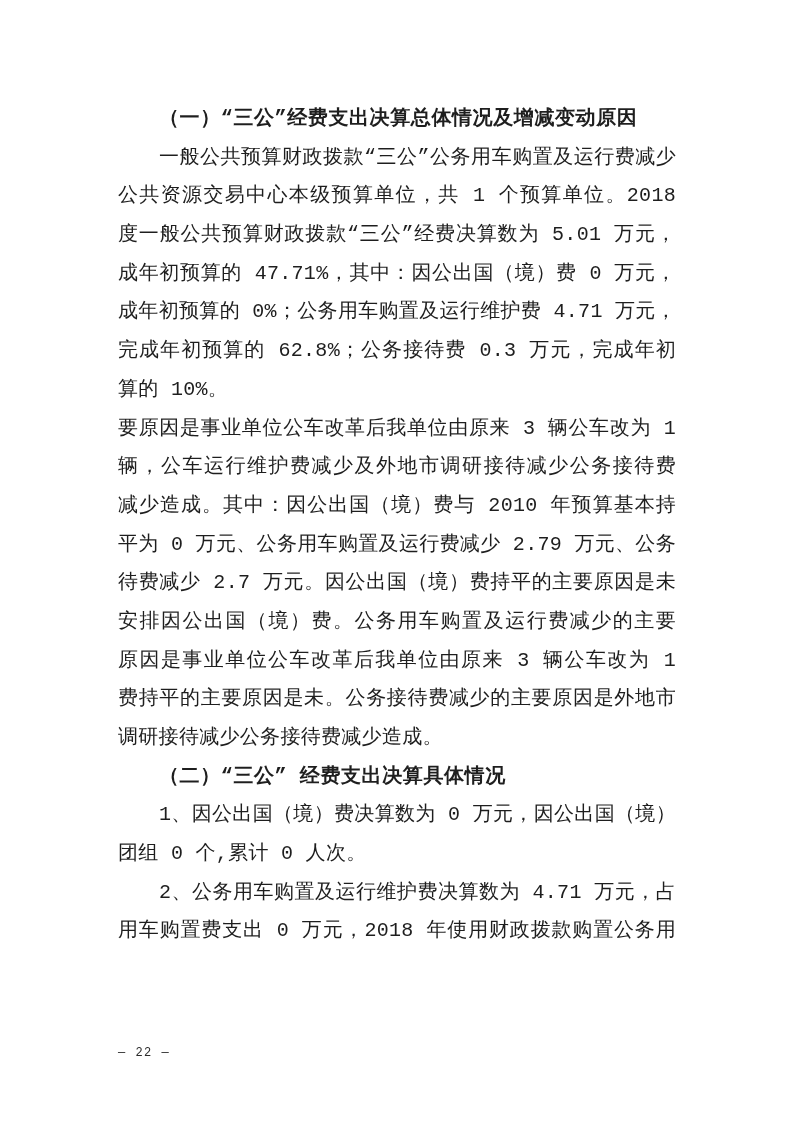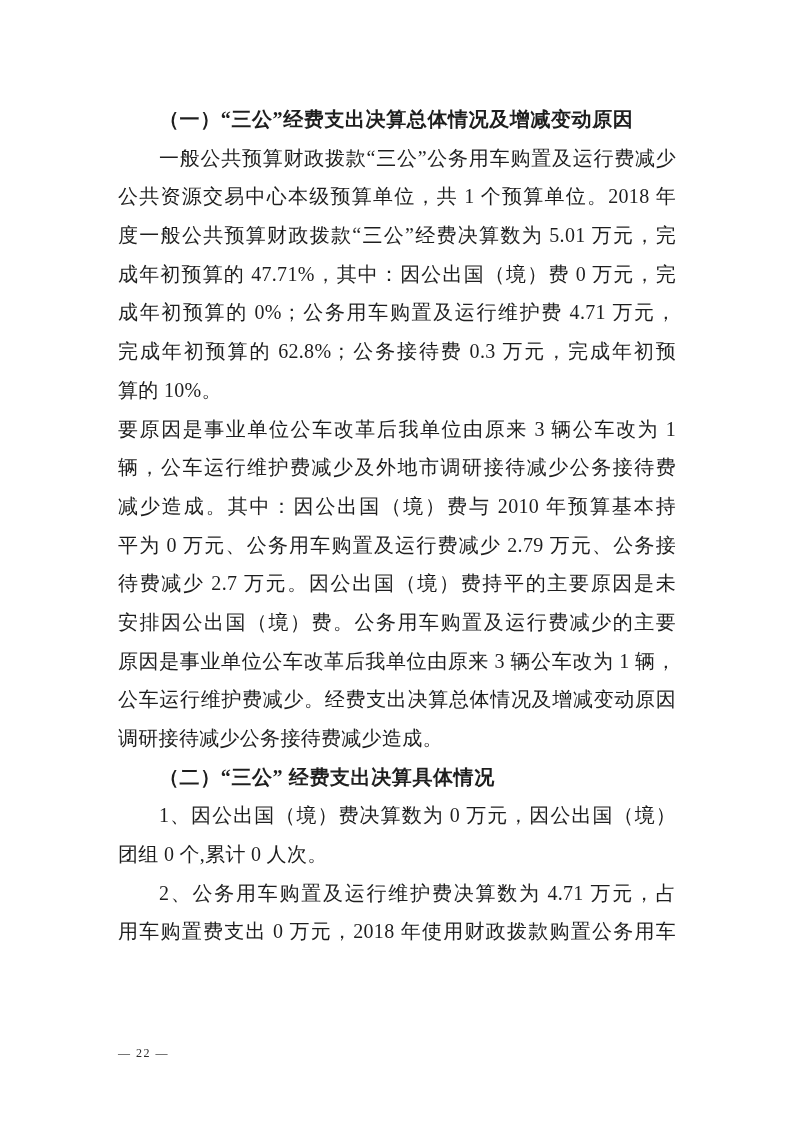--- a/index.html
+++ b/index.html
@@ -6,21 +6,21 @@
     margin: 0;
     padding: 0;
     background: #ffffff;
   }
   .page {
     position: relative;
     width: 739px;
     height: 1122px;
     background: #ffffff;
     overflow: hidden;
-    font-family: Liberation Serif, serif;
+    font-family: Liberation Mono, monospace;
     color: #1e1e1e;
   }
   .text-block {
     position: absolute;
     left: 118px;
     top: 100px;
     width: 558px;
   }
   .line {
     height: 38.7px;
@@ -67,21 +67,21 @@
       <div class="line justify">成年初预算的 0%；公务用车购置及运行维护费 4.71 万元，</div>
       <div class="line justify">完成年初预算的 62.8%；公务接待费 0.3 万元，完成年初预</div>
       <div class="line">算的 10%。</div>
       <div class="line justify">要原因是事业单位公车改革后我单位由原来 3 辆公车改为 1</div>
       <div class="line justify">辆，公车运行维护费减少及外地市调研接待减少公务接待费</div>
       <div class="line justify">减少造成。其中：因公出国（境）费与 2010 年预算基本持</div>
       <div class="line justify">平为 0 万元、公务用车购置及运行费减少 2.79 万元、公务接</div>
       <div class="line justify">待费减少 2.7 万元。因公出国（境）费持平的主要原因是未</div>
       <div class="line justify">安排因公出国（境）费。公务用车购置及运行费减少的主要</div>
       <div class="line justify">原因是事业单位公车改革后我单位由原来 3 辆公车改为 1 辆，</div>
-      <div class="line justify">公车运行维护费减少。经费支出决算总体情况及增减变动原因</div>
+      <div class="line justify">费持平的主要原因是未。公务接待费减少的主要原因是外地市</div>
       <div class="line">调研接待减少公务接待费减少造成。</div>
       <div class="line heading indent">（二）“三公” 经费支出决算具体情况</div>
       <div class="line indent justify">1、因公出国（境）费决算数为 0 万元，因公出国（境）</div>
       <div class="line">团组 0 个,累计 0 人次。</div>
       <div class="line indent justify">2、公务用车购置及运行维护费决算数为 4.71 万元，占</div>
       <div class="line justify">用车购置费支出 0 万元，2018 年使用财政拨款购置公务用车</div>
     </main>
   <footer class="page-footer">
     <span>— 22 —</span>
   </footer>

